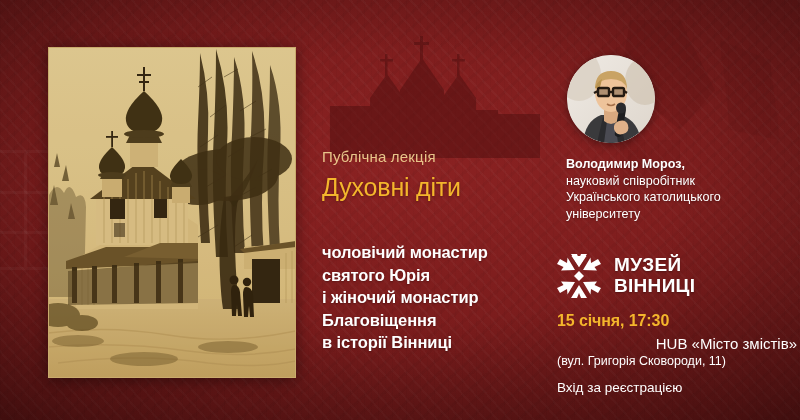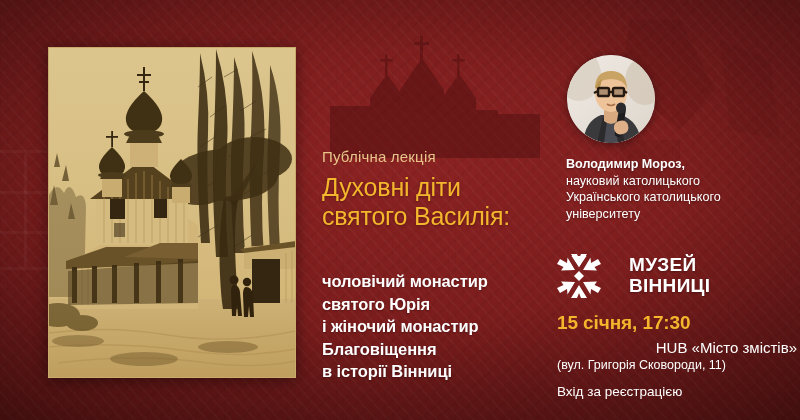--- a/index.html
+++ b/index.html
@@ -104,29 +104,29 @@
 
   .speaker {
     position:absolute; left:566px; top:156px; width:232px;
     color:#ffffff; font-size:12.6px; line-height:1.33;
     text-shadow:0 1px 2px rgba(0,0,0,.3);
   }
   .speaker .name { font-weight:bold; }
 
   
   .logo { position:absolute; left:553px; top:250px; display:flex;
-          align-items:center; gap:24px; }
+          align-items:center; gap:9px; }
   .logo-mark { width:52px; height:52px; flex:0 0 52px; }
   .logo-mark svg { display:block; width:100%; height:100%; }
   .logo-type { color:#fff; font-size:19px; font-weight:bold; line-height:1.08;
      letter-spacing:.3px; text-shadow:0 1px 2px rgba(0,0,0,.3); }
 
   
   .details { position:absolute; left:557px; top:310px; width:240px; }
-  .det-date { color:#f4b62c; font-size:19px; font-weight:bold;
+  .det-date { color:#f4b62c; font-size:16px; font-weight:bold;
      letter-spacing:-.1px; line-height:1.35; }
   .det-venue { color:#fff; font-size:15px; font-weight:400; line-height:1.3; margin-top:2px;text-align:right; }
   .det-addr  { color:#fff; font-size:12.5px; font-weight:400; line-height:1.35; }
   .det-entry { color:#fff; font-size:13.5px; font-weight:400; line-height:1.4; margin-top:9px; }
 </style>
 </head>
 <body>
 
 <div class="poster">
 
@@ -310,21 +310,20 @@
         <rect width="248" height="331" fill="#6b4c1d"></rect>
       </g>
       <rect width="248" height="331" fill="none" stroke="#c9ab6d" stroke-width="2"></rect>
     </svg>
   </div>
 
   <div class="headline-col">
     <div class="kicker">Публічна лекція</div>
     <div class="title">
       <div>Духовні діти</div>
-      <div>святого Василія:</div>
     </div>
     <div class="subtitle">
       <div>чоловічий монастир</div>
       <div>святого Юрія</div>
       <div>і жіночий монастир</div>
       <div>Благовіщення</div>
       <div>в історії Вінниці</div>
     </div>
   </div>
 
@@ -371,21 +370,21 @@
           <ellipse cx="54" cy="53" rx="5" ry="5.5" fill="#2a2a2d"></ellipse>
         </g>
 
         <path d="M52 66 q7 -2 9 4 q2 7 -5 9 q-7 2 -9 -5 q-1 -6 5 -8 z" fill="#e0b189"></path>
       </g>
     </svg>
   </div>
 
   <div class="speaker">
     <div class="name">Володимир Мороз,</div>
-    <div>науковий католицького</div>
+    <div>науковий співробітник</div>
     <div>Українського католицького</div>
     <div>університету</div>
   </div>
 
   <div class="logo">
     <div class="logo-mark">
       <svg viewBox="0 0 52 52">
         <g fill="#ffffff">
 
           <path d="M26 5 L33.5 5 L26 16 L18.5 5 Z" transform="translate(0,1)"></path>

